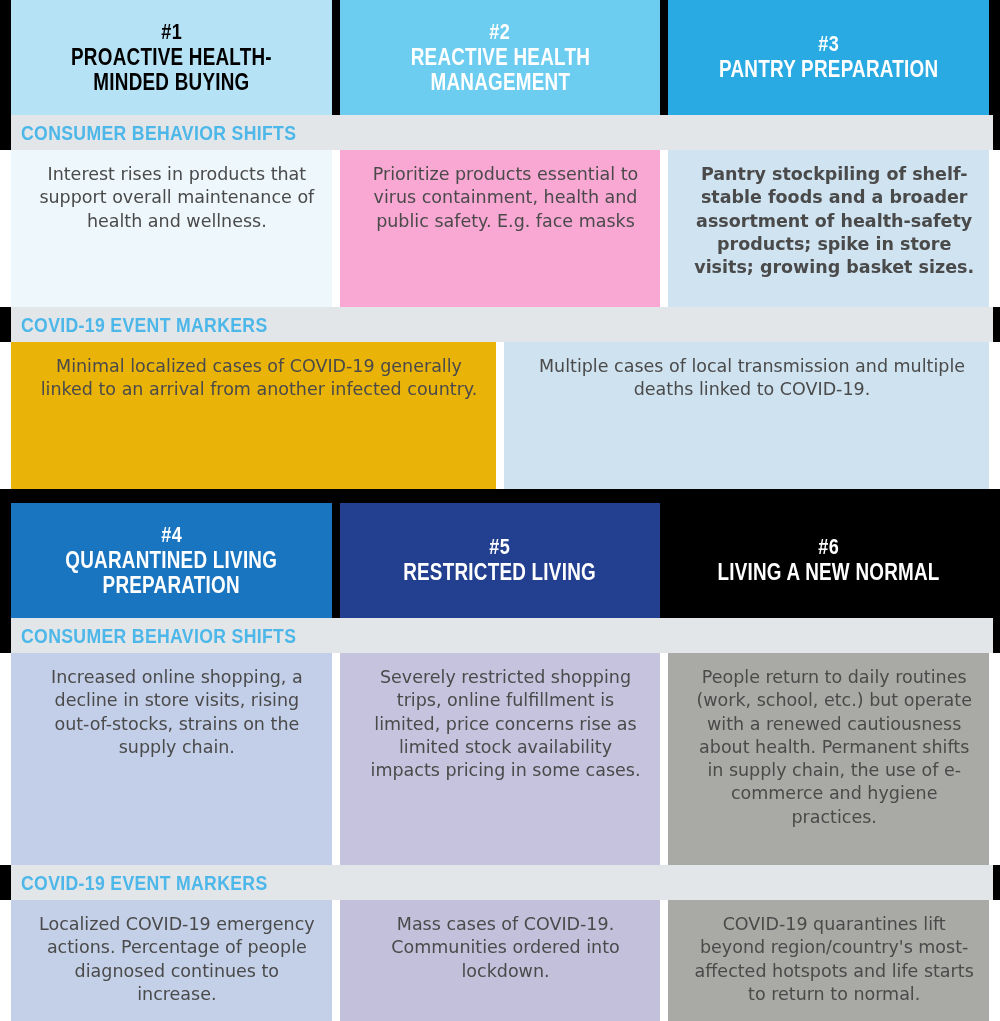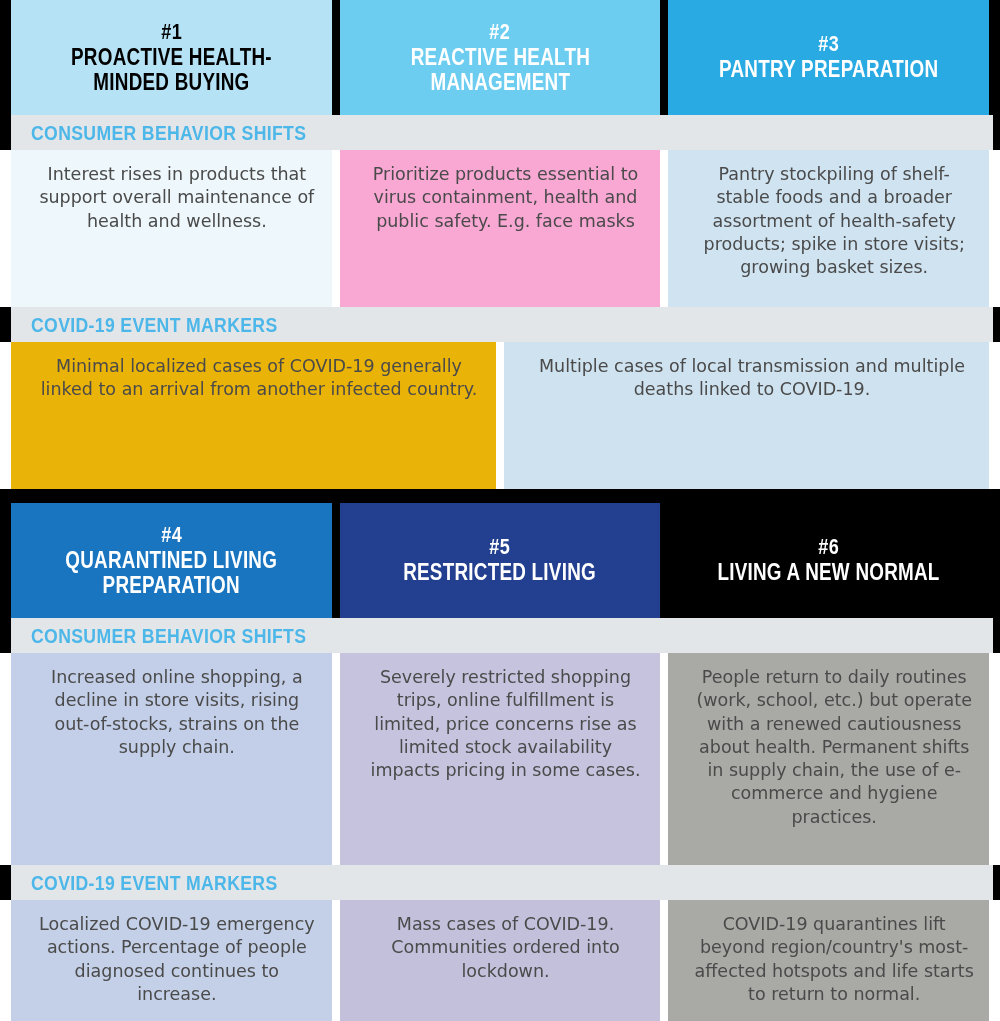--- a/index.html
+++ b/index.html
@@ -68,21 +68,21 @@
   }
 
   
   .section-bar {
     width: 982px;
     margin-left: 11px;
     height: 35px;
     background: #e3e6e8;
     display: flex;
     align-items: center;
-    padding-left: 20px;
+    padding-left: 10px;
   }
   .section-bar-label {
     font-family: "Liberation Sans Narrow", "Liberation Sans", sans-serif;
     font-size: 21px;
     font-weight: 700;
     letter-spacing: 0.4px;
     color: #4cb7e8;
     transform: scaleX(0.84);
     transform-origin: left center;
   }
@@ -141,21 +141,21 @@
       </div>
     </div>
 
     <div class="section-bar">
       <span class="section-bar-label">CONSUMER BEHAVIOR SHIFTS</span>
     </div>
 
     <div class="content-row row-behavior-1">
       <div class="content-cell" style="background:#eef7fb;">Interest rises in products that support overall maintenance of health and wellness.</div>
       <div class="content-cell" style="background:#f9a8d4;">Prioritize products essential to virus containment, health and public safety. E.g. face masks</div>
-      <div class="content-cell" style="background:#cfe3f1;">Pantry stockpiling of shelf-stable foods and a broader assortment of health-safety products; spike in store visits; growing basket sizes.</div>
+      <div class="content-cell" style="background:#cfe3f1;font-weight:bold;">Pantry stockpiling of shelf-stable foods and a broader assortment of health-safety products; spike in store visits; growing basket sizes.</div>
     </div>
 
     <div class="section-bar">
       <span class="section-bar-label">COVID-19 EVENT MARKERS</span>
     </div>
 
     <div class="content-row row-marker-1">
       <div class="content-cell" style="background:#eab308;">Minimal localized cases of COVID-19 generally linked to an arrival from another infected country.</div>
       <div class="content-cell" style="background:#cfe2ef;">Multiple cases of local transmission and multiple deaths linked to COVID-19.</div>
     </div>

